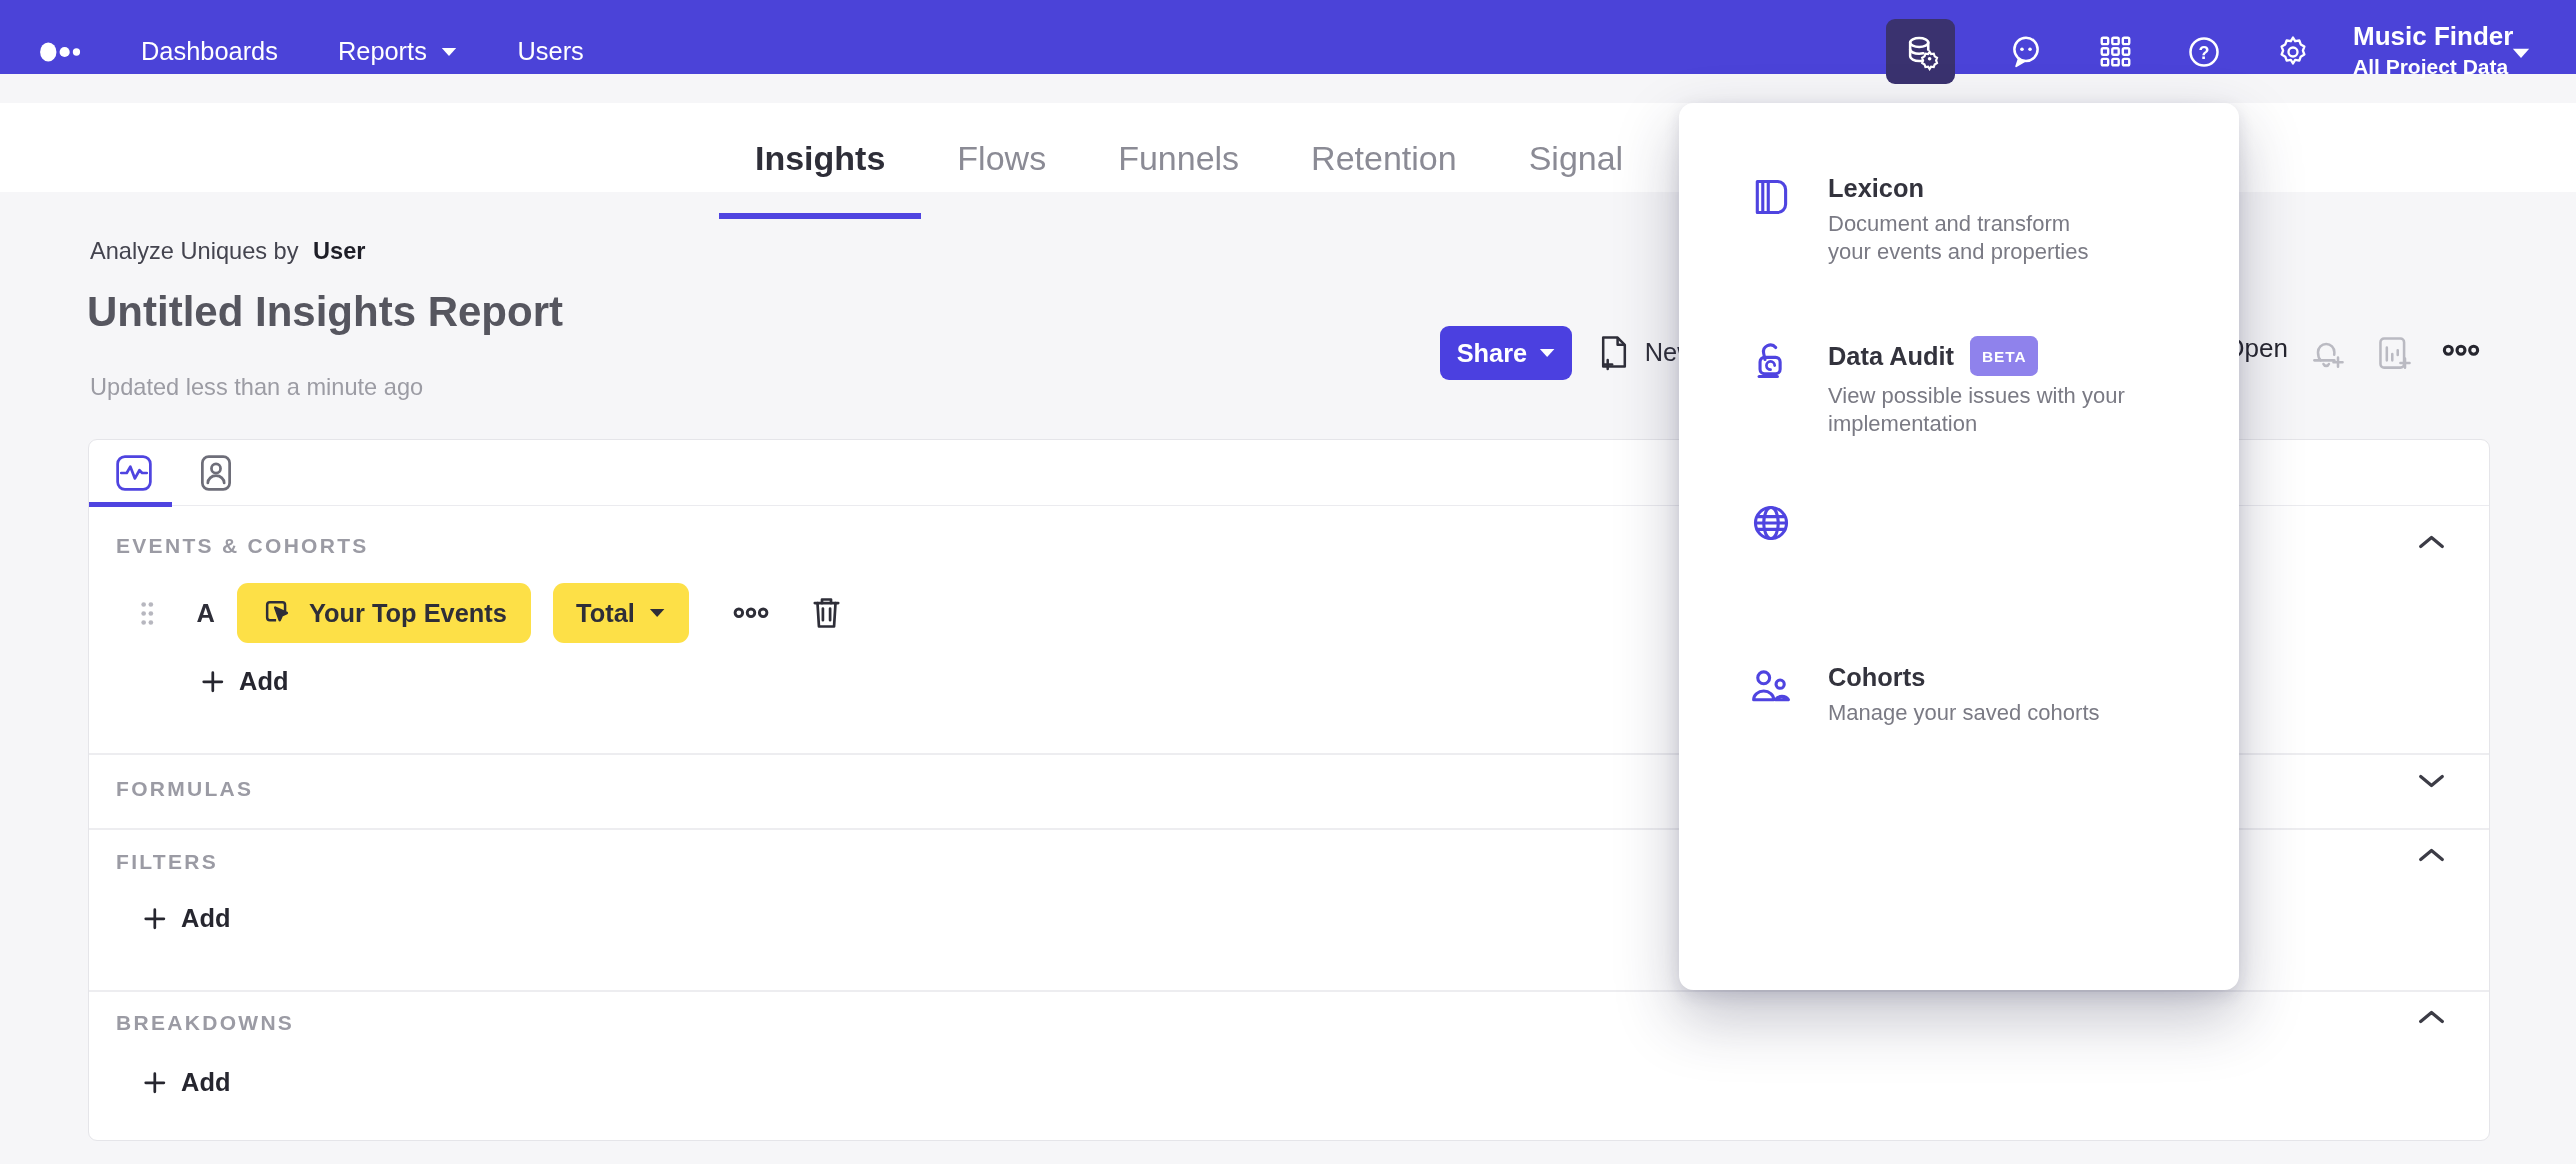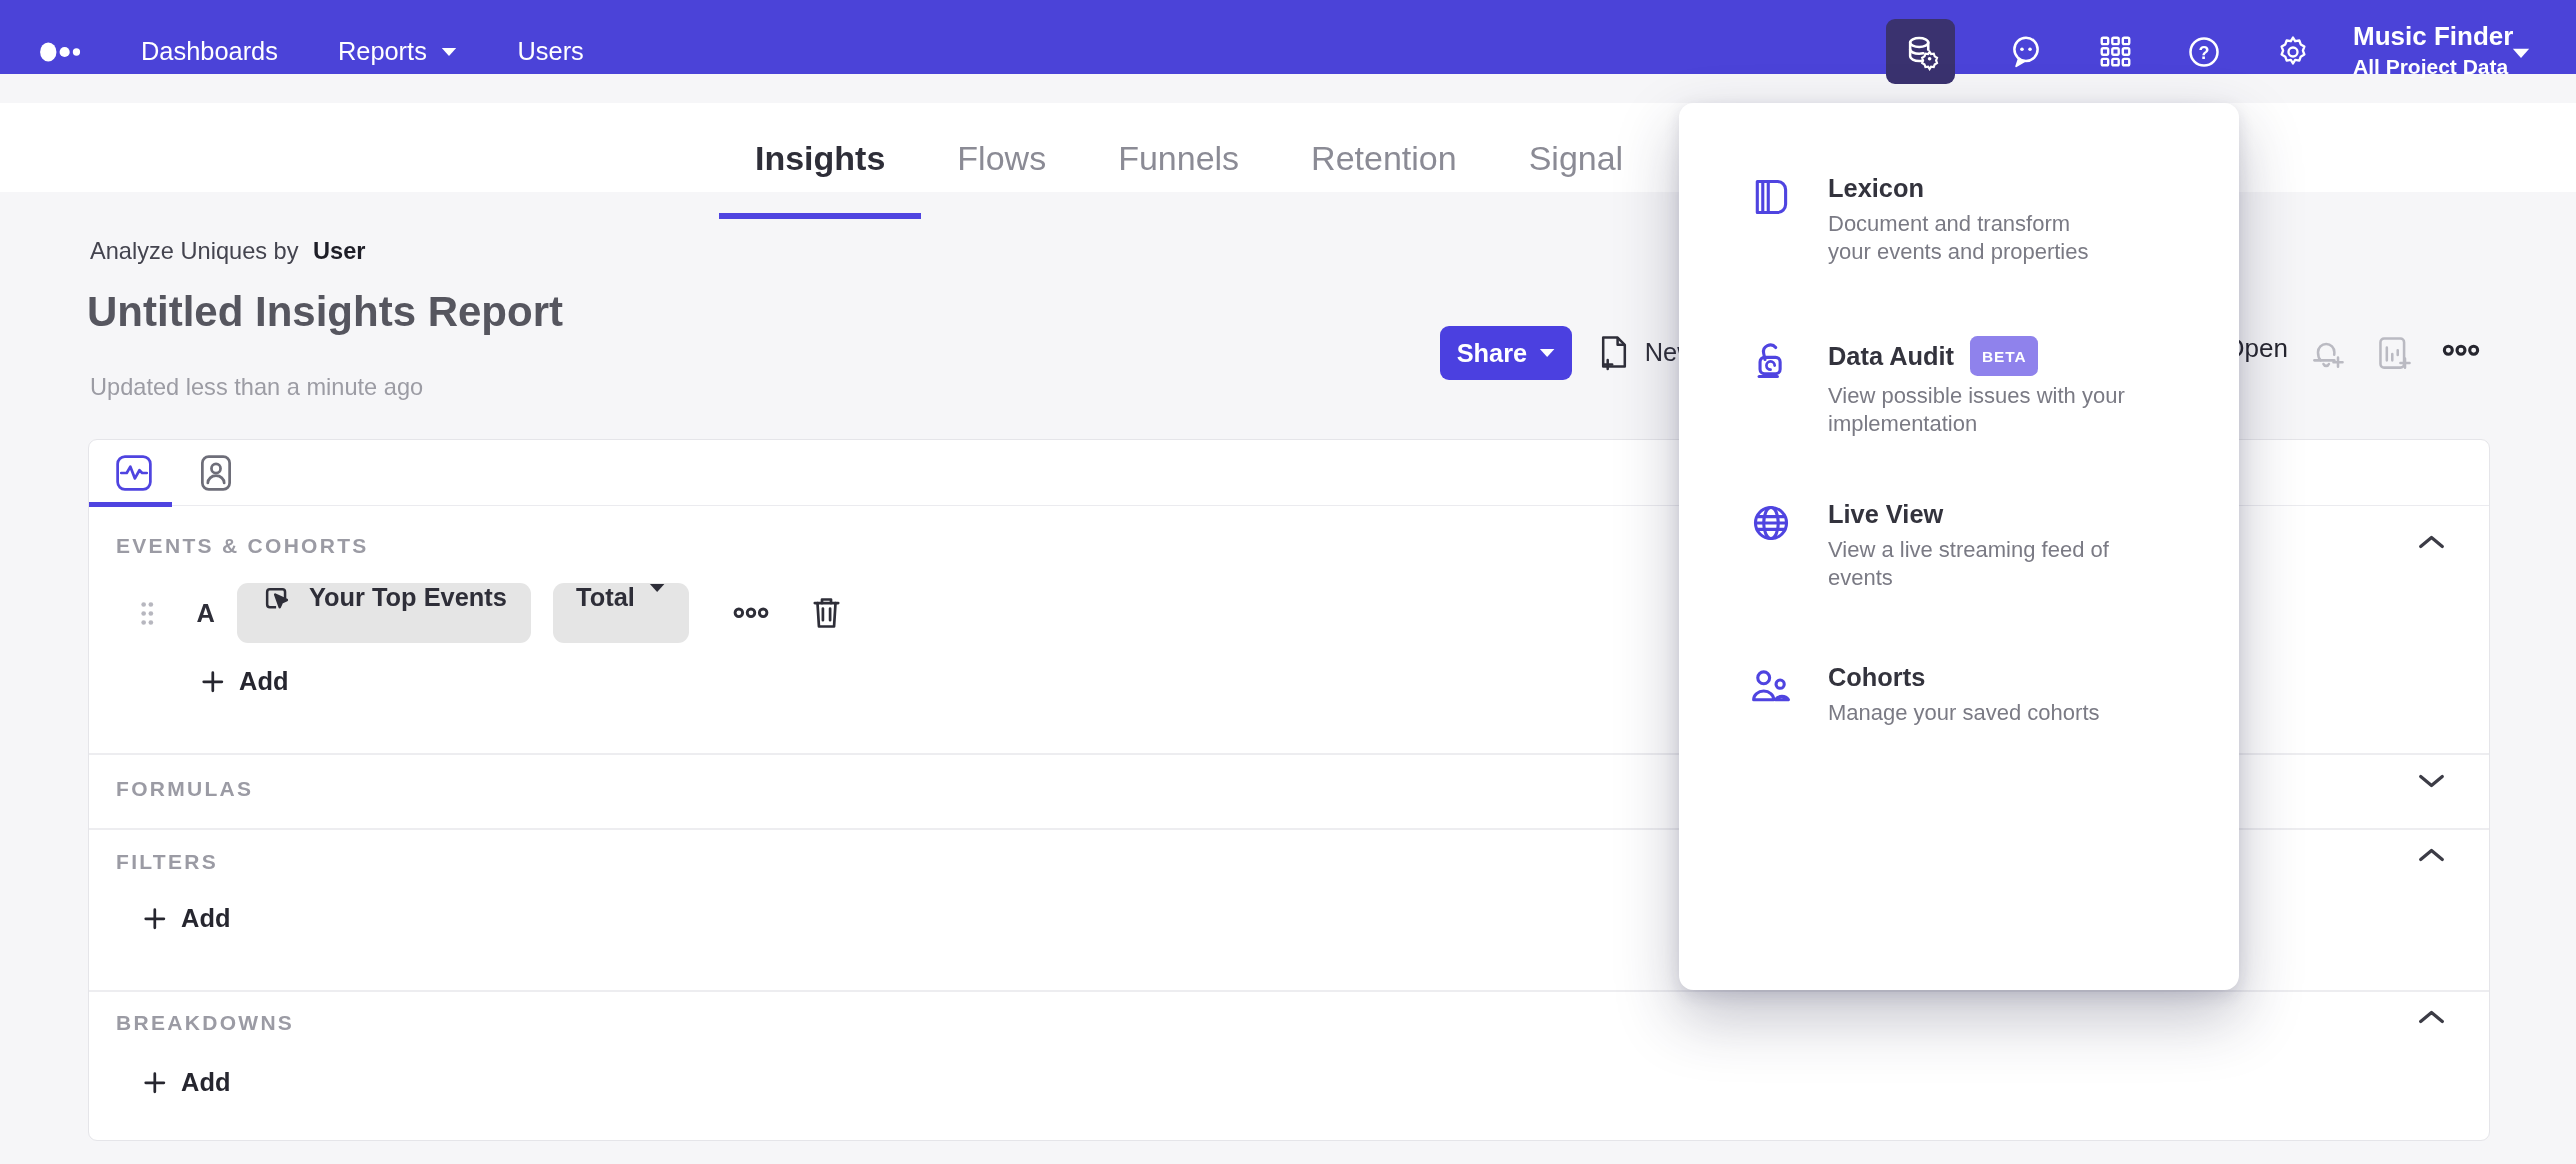--- a/index.html
+++ b/index.html
@@ -58,21 +58,21 @@
   .ptab.t1{left:25.4px;}
   .ptab.t2{left:107px;}
   .ptab-underline{position:absolute;left:0;top:62px;width:83px;height:5.4px;background:#4f44e0;}
   .sec-label{font-size:21px;font-weight:700;letter-spacing:2.3px;color:#9b9ba4;}
   .chev{position:absolute;right:42px;cursor:pointer;}
   .ev-head{position:absolute;left:27px;top:94px;}
   .chev.c-events{top:93px;}
   .event-row{position:absolute;left:51px;top:143px;height:60px;display:flex;align-items:center;}
   .drag{cursor:grab;}
   .rowletter{margin-left:42px;font-size:25.4px;font-weight:700;color:#2e2e38;}
-  .pill{margin-left:22px;height:60px;border-radius:11px;background:#e5e5e5;display:flex;
+  .pill{margin-left:22px;height:60px;border-radius:11px;background:#fde047;display:flex;align-items:center;
         padding:0 23.6px;gap:14.5px;cursor:pointer;}
   .pill span{font-size:25.4px;font-weight:700;color:#2e2e38;}
   .row-more{margin-left:44px;cursor:pointer;}
   .row-trash{margin-left:42px;cursor:pointer;}
   .addbtn{position:absolute;display:flex;align-items:center;gap:14.5px;cursor:pointer;}
   .addbtn span{font-size:25.4px;font-weight:700;color:#26262f;}
   .add-events{left:112px;top:227px;}
   .divider{position:absolute;left:0;width:100%;height:1.8px;background:#ededf0;}
   .d1{top:313px;} .d2{top:388px;} .d3{top:550px;}
   .lab-formulas{position:absolute;left:27px;top:337px;}
@@ -438,26 +438,20 @@
     </div>
 
     <div class="mi mi2">
       <span class="micn">
         <svg width="42" height="42" viewBox="0 0 46 46" fill="none" stroke="#4f44e0" stroke-width="3.4">
           <circle cx="23" cy="23" r="17"></circle>
           <ellipse cx="23" cy="23" rx="8" ry="17"></ellipse>
           <path d="M8 16 h30 M6 23 h34 M8 30 h30"></path>
         </svg>
       </span>
-      <span class="mtxt">
-        <span class="mtitle">
-            <span>Live View</span>
-          </span>
-        <div class="mdesc">View a live streaming feed of events</div>
-      </span>
     </div>
 
     <div class="mi mi3">
       <span class="micn">
         <svg width="42" height="42" viewBox="0 0 46 46" fill="none" stroke="#4f44e0" stroke-width="3.4" stroke-linecap="round" stroke-linejoin="round">
           <circle cx="15" cy="14" r="6.5"></circle>
           <path d="M4 38 a11 9.5 0 0 1 22 0 z"></path>
           <circle cx="33" cy="21" r="4.5"></circle>
           <path d="M28 38 a8 7 0 0 1 14 0 z"></path>
         </svg>

